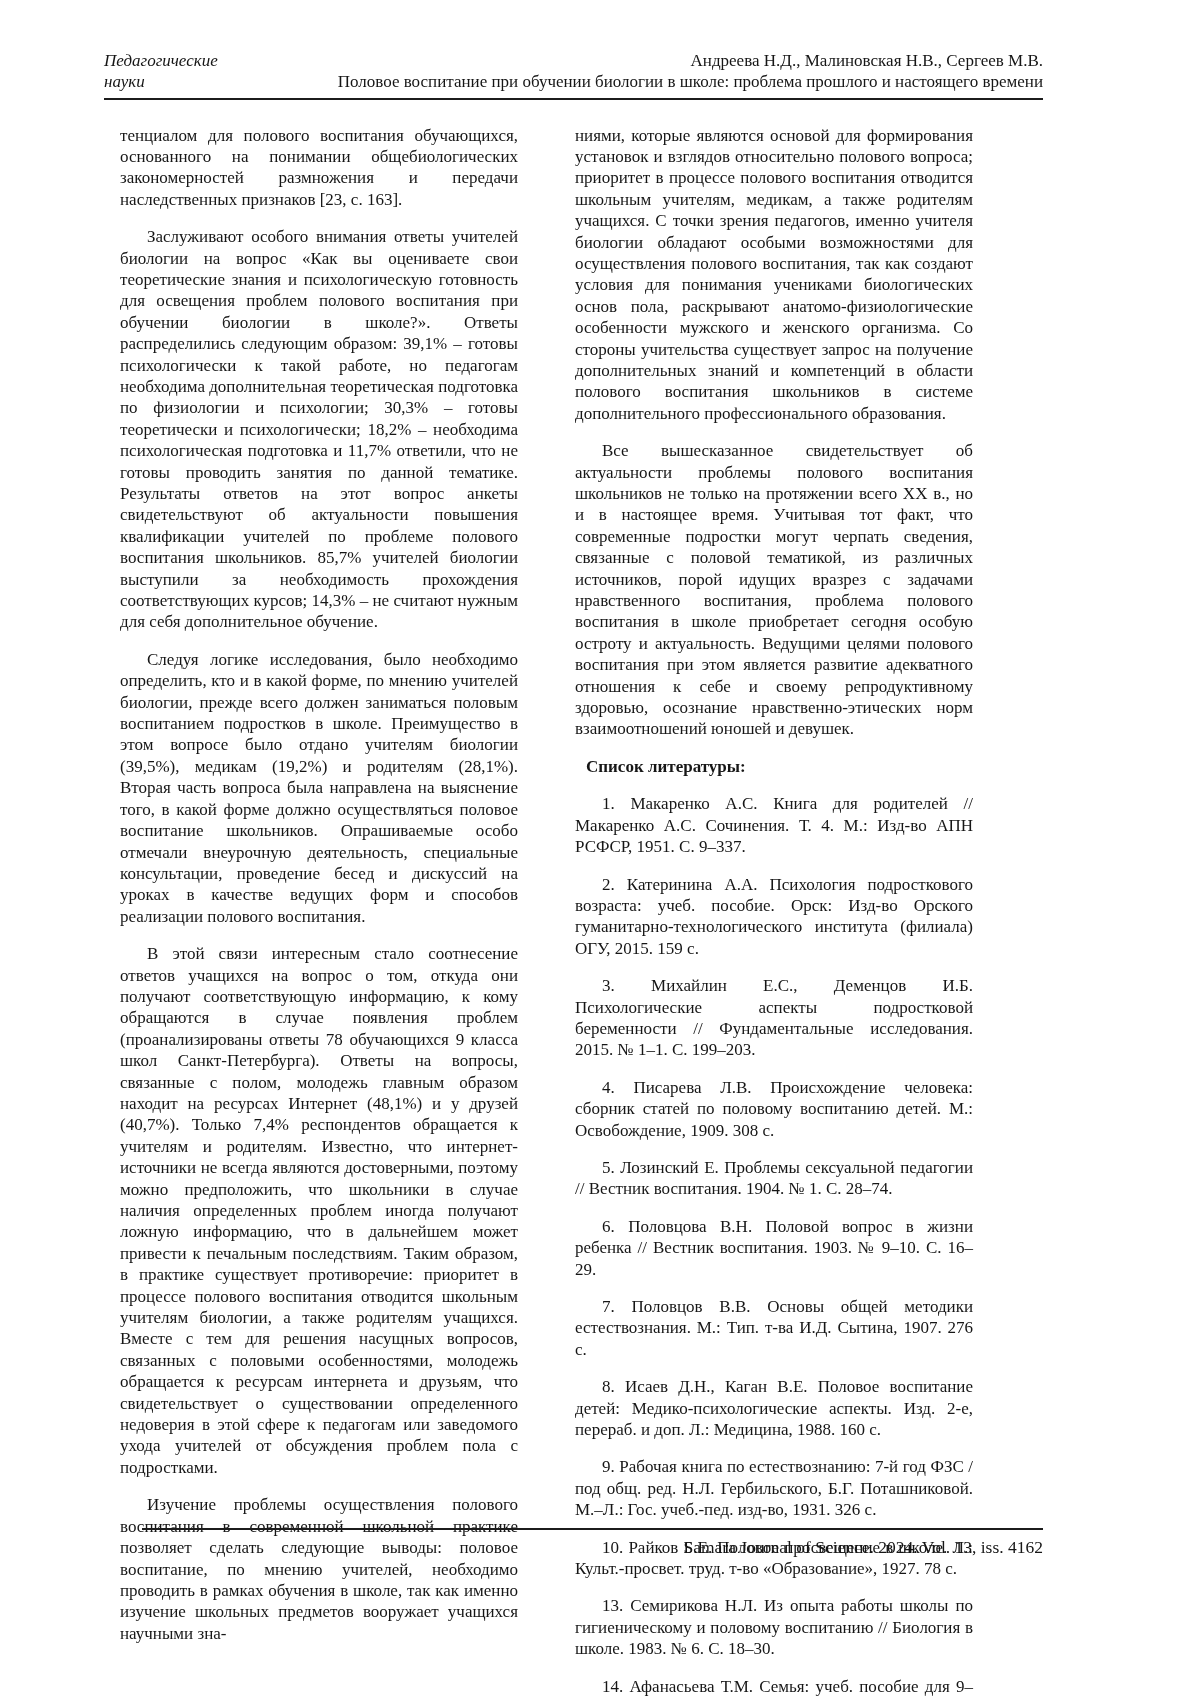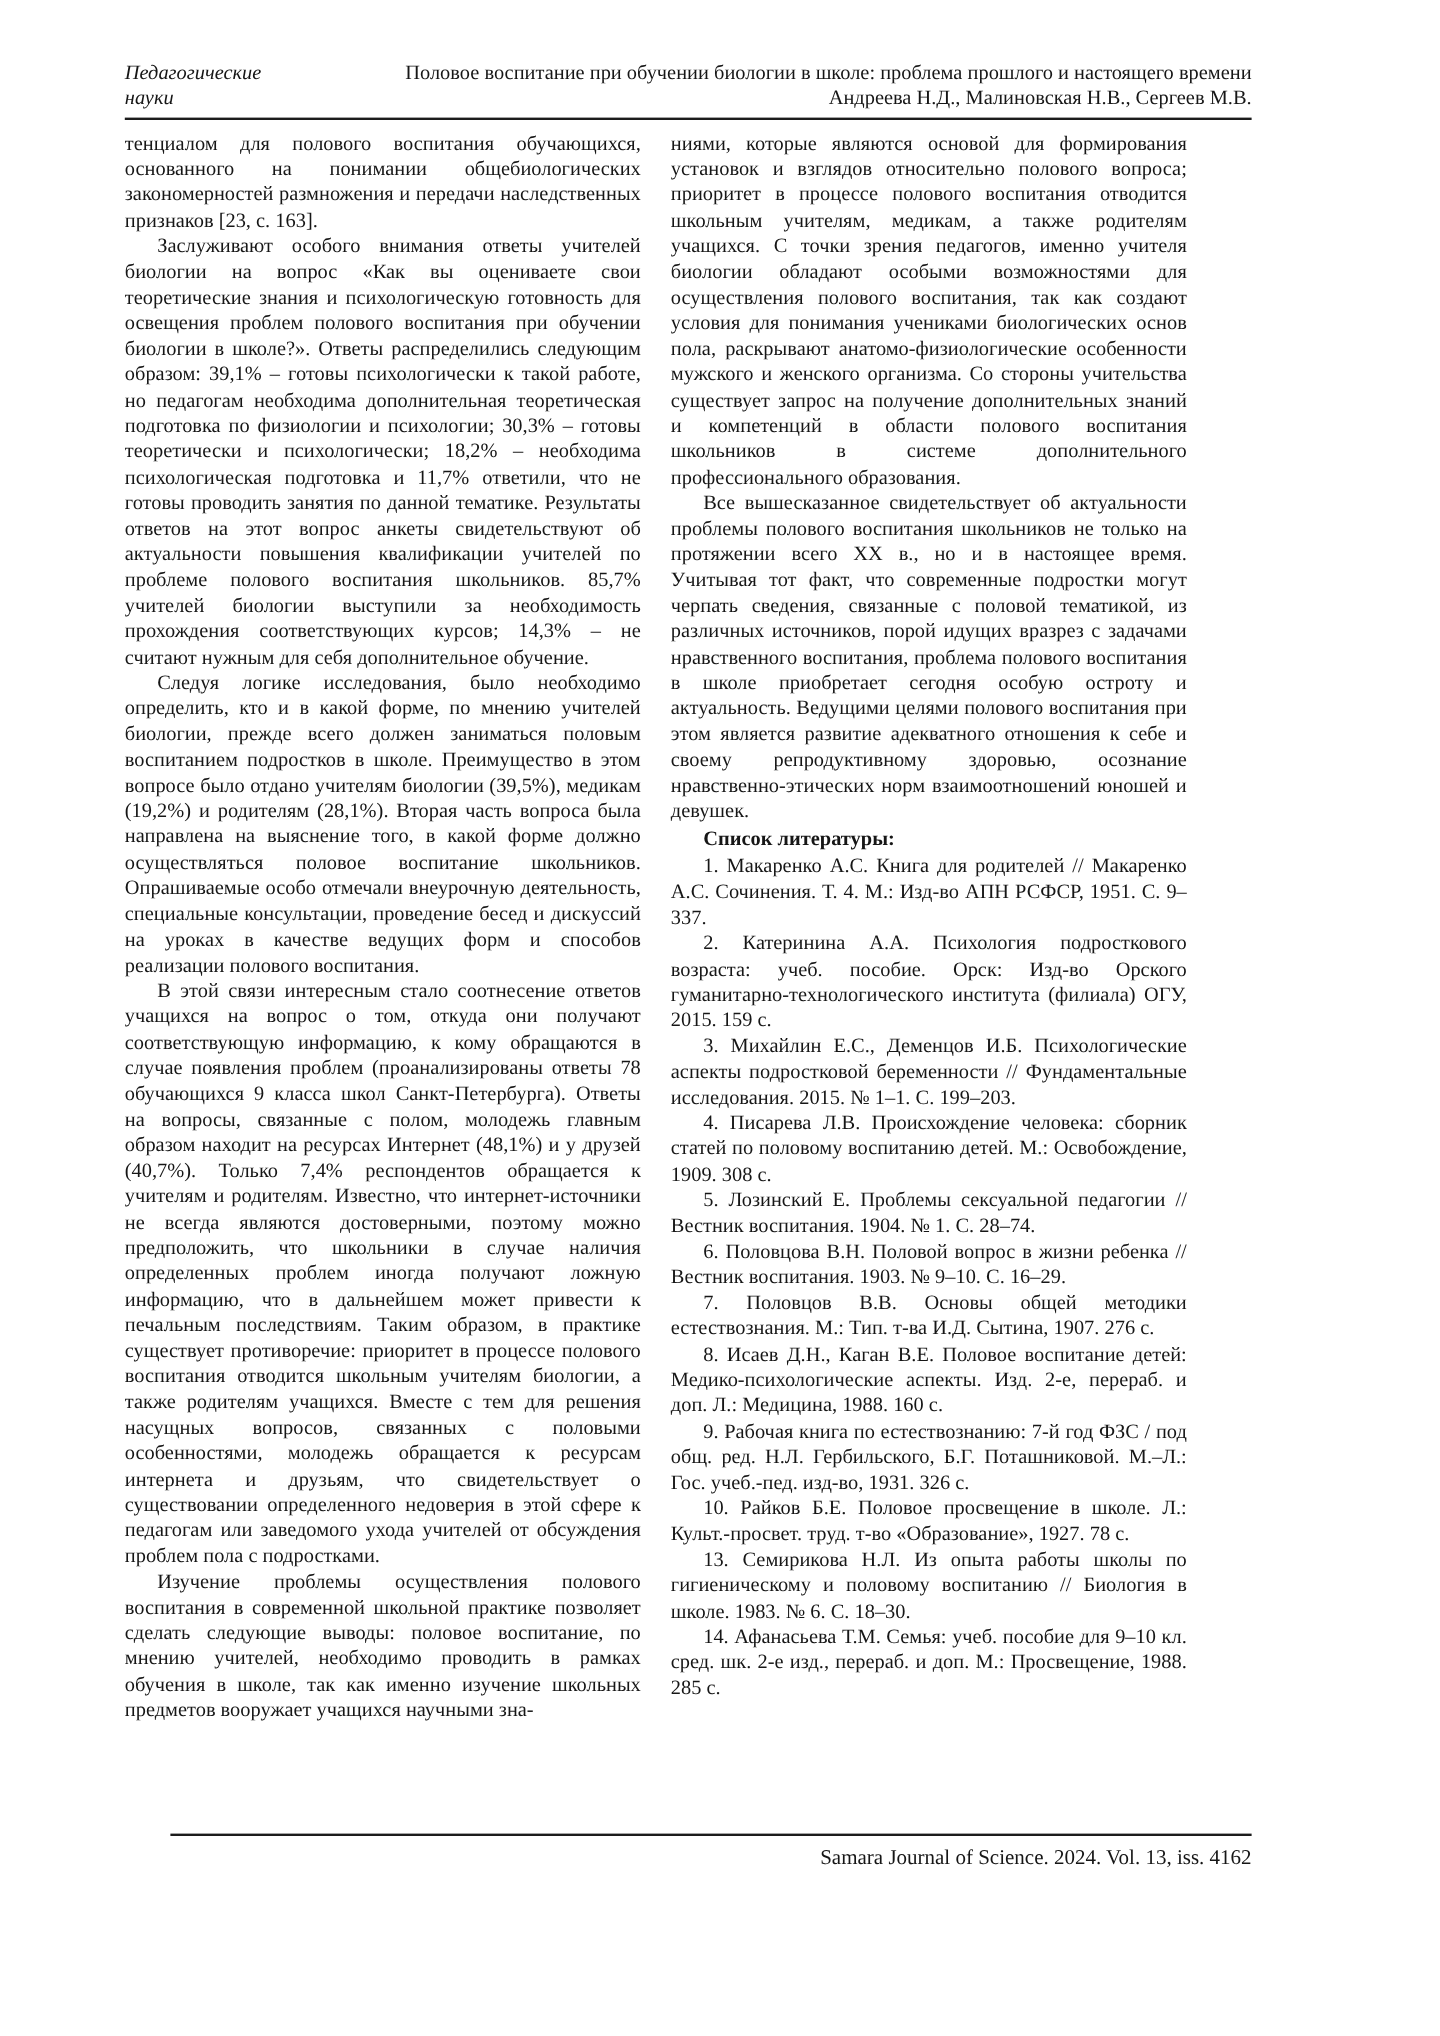--- a/index.html
+++ b/index.html
@@ -39,21 +39,21 @@
   }
   .col {
     width: 430px;
     font-size: 17px;
     line-height: 21.4px;
     text-align: justify;
     hyphens: auto;
     -webkit-hyphens: auto;
   }
   .col p {
-    margin: 0;
+    margin: 16px;
     text-indent: 27px;
   }
   .col p.cont {
     text-indent: 0;
   }
   .refs-heading {
     font-weight: bold;
     margin: 2px 0 1px 0 !important;
   }
   .page-footer {
@@ -72,22 +72,22 @@
 <body>
 
 <div class="page">
 
   <div class="running-head">
     <div class="section">
       <div>Педагогические</div>
       <div>науки</div>
     </div>
     <div class="meta">
+      <div>Андреева Н.Д., Малиновская Н.В., Сергеев М.В.</div>
       <div>Половое воспитание при обучении биологии в школе: проблема прошлого и настоящего времени</div>
-      <div>Андреева Н.Д., Малиновская Н.В., Сергеев М.В.</div>
     </div>
   </div>
 
   <div class="columns">
 
     <div class="col">
       <p class="cont">тенциалом для полового воспитания обучающихся, основанного на понимании общебиологических закономерностей размножения и передачи наследственных признаков [23, с. 163].</p>
       <p>Заслуживают особого внимания ответы учителей биологии на вопрос «Как вы оцениваете свои теоретические знания и психологическую готовность для освещения проблем полового воспитания при обучении биологии в школе?». Ответы распределились следующим образом: 39,1% – готовы психологически к такой работе, но педагогам необходима дополнительная теоретическая подготовка по физиологии и психологии; 30,3% – готовы теоретически и психологически; 18,2% – необходима психологическая подготовка и 11,7% ответили, что не готовы проводить занятия по данной тематике. Результаты ответов на этот вопрос анкеты свидетельствуют об актуальности повышения квалификации учителей по проблеме полового воспитания школьников. 85,7% учителей биологии выступили за необходимость прохождения соответствующих курсов; 14,3% – не считают нужным для себя дополнительное обучение.</p>
       <p>Следуя логике исследования, было необходимо определить, кто и в какой форме, по мнению учителей биологии, прежде всего должен заниматься половым воспитанием подростков в школе. Преимущество в этом вопросе было отдано учителям биологии (39,5%), медикам (19,2%) и родителям (28,1%). Вторая часть вопроса была направлена на выяснение того, в какой форме должно осуществляться половое воспитание школьников. Опрашиваемые особо отмечали внеурочную деятельность, специальные консультации, проведение бесед и дискуссий на уроках в качестве ведущих форм и способов реализации полового воспитания.</p>
       <p>В этой связи интересным стало соотнесение ответов учащихся на вопрос о том, откуда они получают соответствующую информацию, к кому обращаются в случае появления проблем (проанализированы ответы 78 обучающихся 9 класса школ Санкт-Петербурга). Ответы на вопросы, связанные с полом, молодежь главным образом находит на ресурсах Интернет (48,1%) и у друзей (40,7%). Только 7,4% респондентов обращается к учителям и родителям. Известно, что интернет-источники не всегда являются достоверными, поэтому можно предположить, что школьники в случае наличия определенных проблем иногда получают ложную информацию, что в дальнейшем может привести к печальным последствиям. Таким образом, в практике существует противоречие: приоритет в процессе полового воспитания отводится школьным учителям биологии, а также родителям учащихся. Вместе с тем для решения насущных вопросов, связанных с половыми особенностями, молодежь обращается к ресурсам интернета и друзьям, что свидетельствует о существовании определенного недоверия в этой сфере к педагогам или заведомого ухода учителей от обсуждения проблем пола с подростками.</p>

